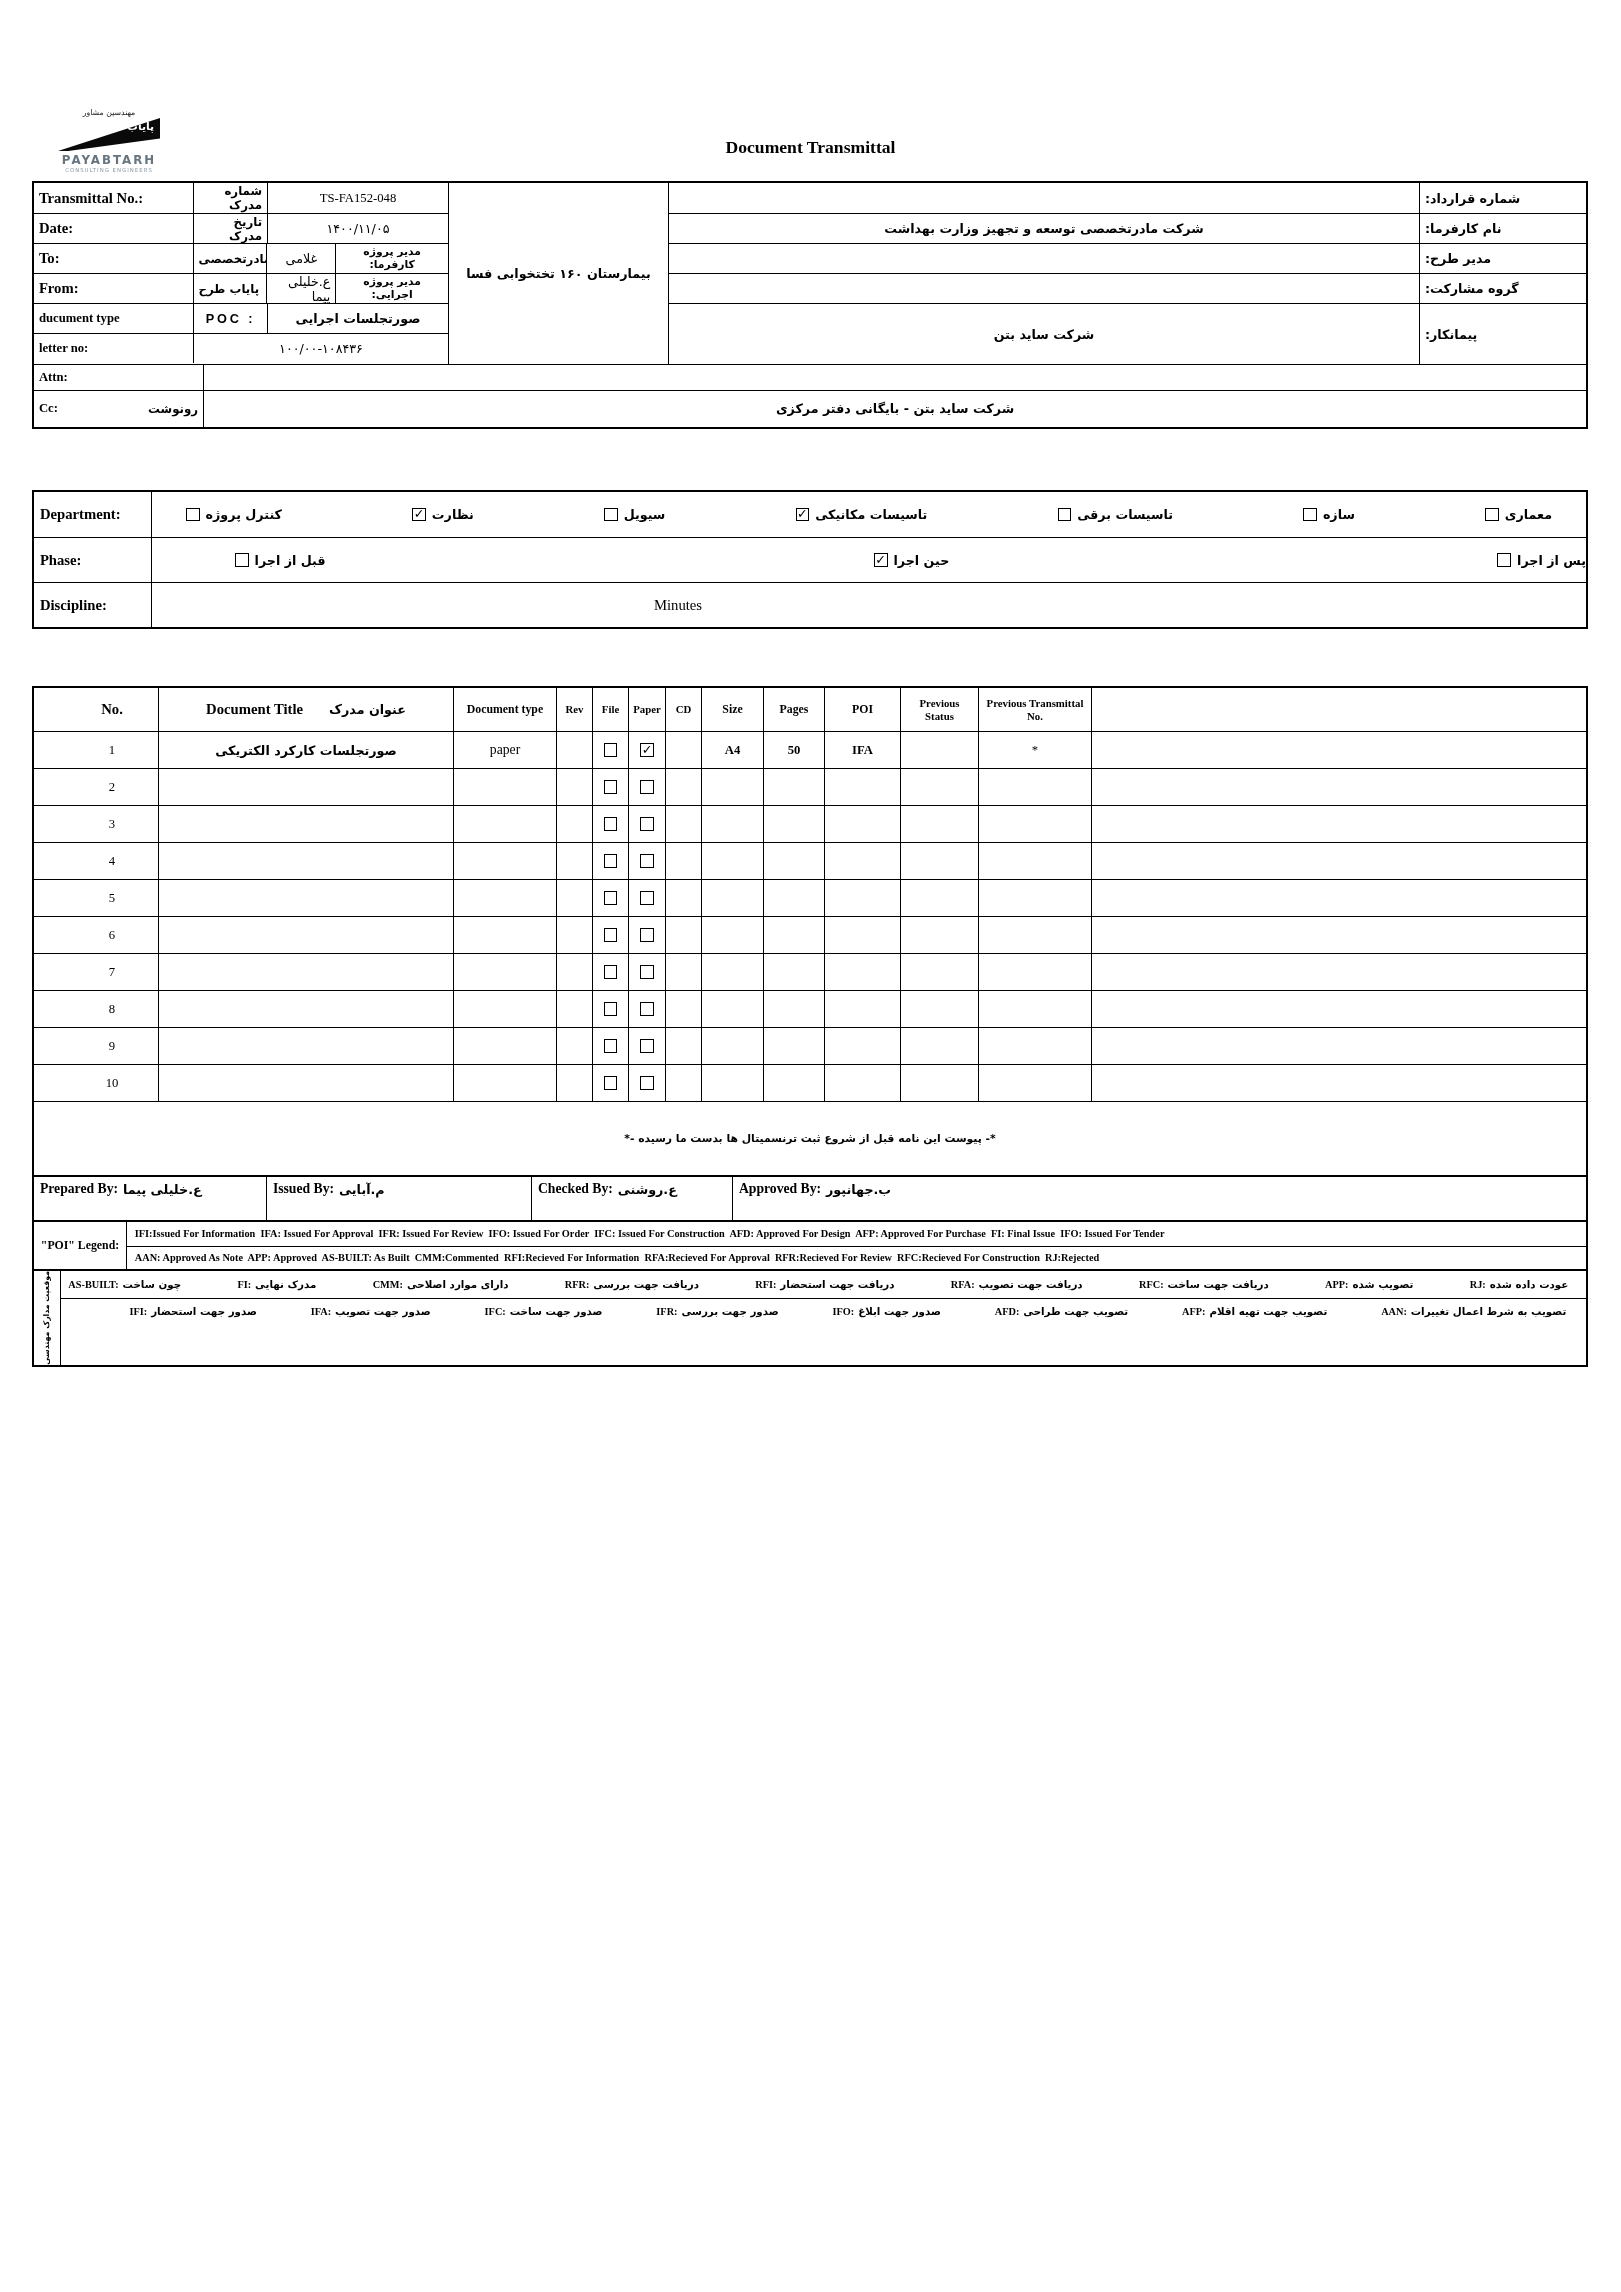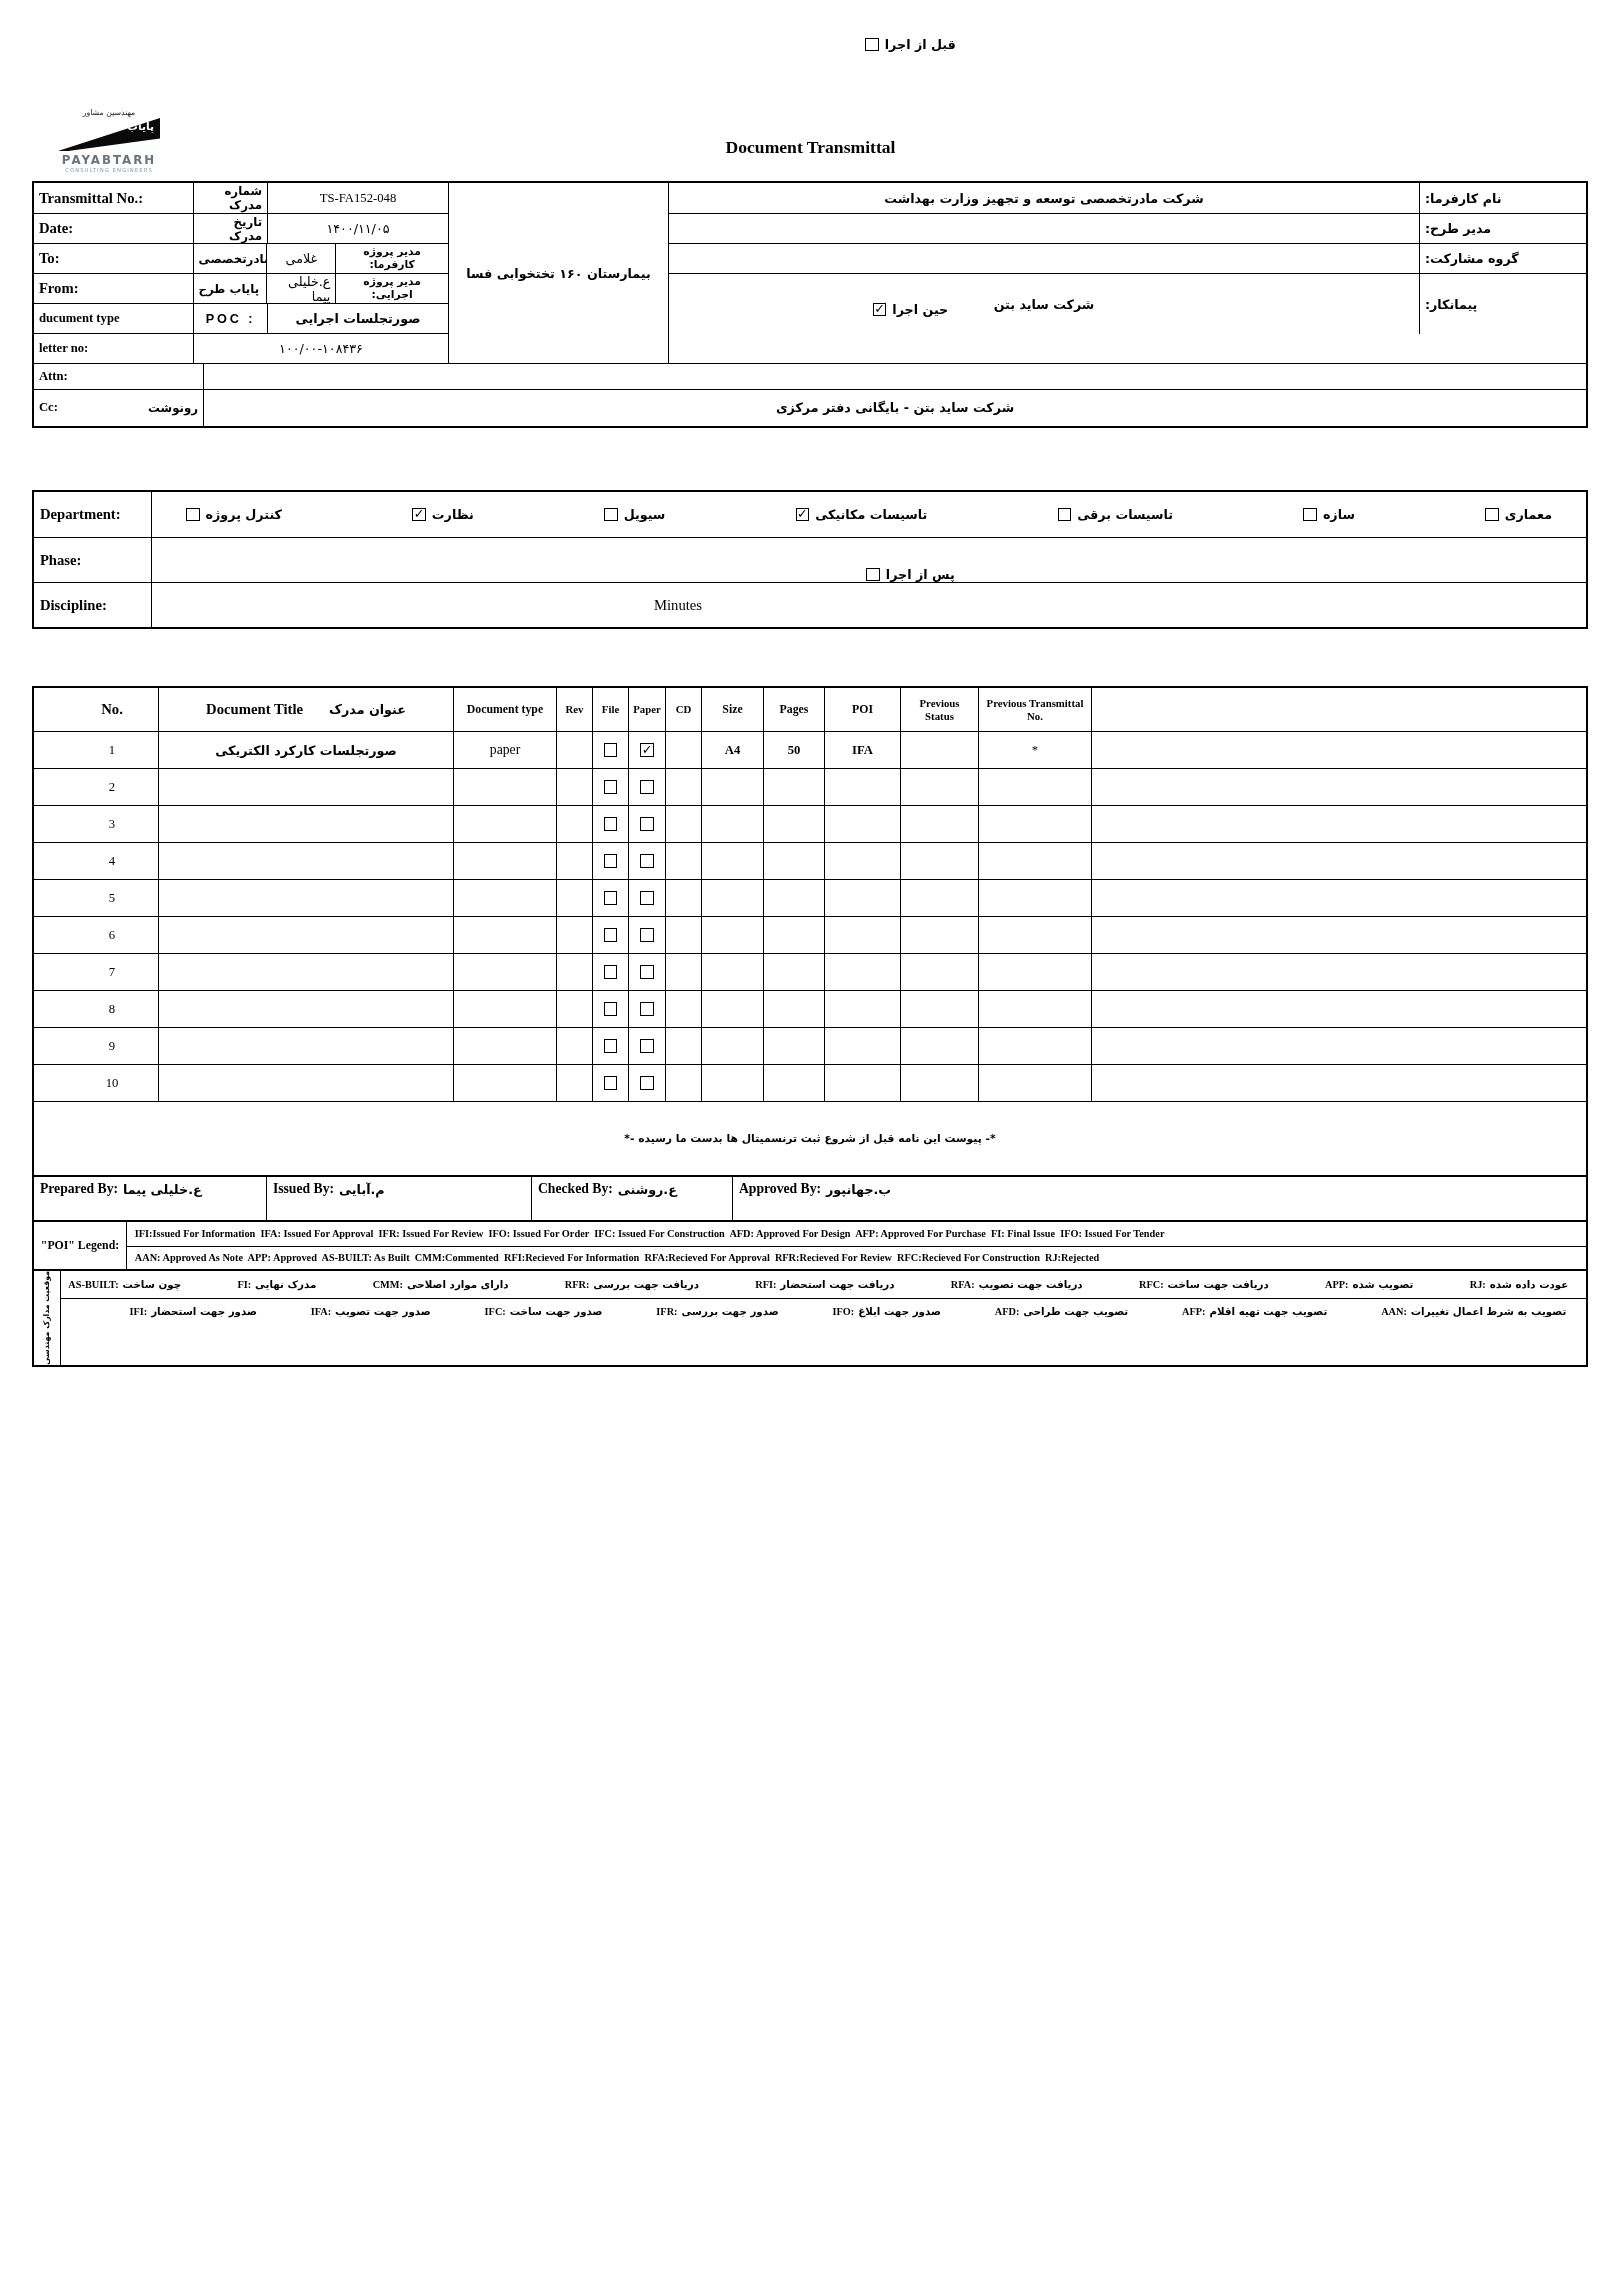--- a/index.html
+++ b/index.html
@@ -56,21 +56,21 @@
   .attn-row { height:25.5px; } .cc-row { height:37px; }
   .poc { justify-content:center; font-family:Liberation Sans, sans-serif; font-weight:bold; letter-spacing:2.9px; font-size:12.7px; }
 
   
   .t2 { position:absolute; left:32px; top:490px; width:1556px; }
   .t2 .row { height:45px; }
   .t2-label { width:118px; display:flex; align-items:center; padding-left:5.9px;
     font-family:"Liberation Serif","DejaVu Serif",serif; font-weight:bold; font-size:14.7px; border-right:1px solid #000; }
   .t2-content { flex:1; display:flex; align-items:center; }
   .dept { justify-content:space-between; padding:0 34px; }
-  .phase { justify-content:flex-end; gap:250px; padding-left:83px;flex-direction:column; }
+  .phase { justify-content:space-between; gap:250px; padding-left:83px; }
   .disc { justify-content:center; padding-right:382px;
     font-family:"Liberation Serif","DejaVu Serif",serif; font-size:14.7px; }
   .cb-item { display:flex; align-items:center; gap:5.9px; }
   .cb-label { direction:rtl; font-size:12.7px; font-weight:bold; }
   .cb { width:13.7px; height:13.7px; border:1px solid #000; display:inline-flex;
     align-items:center; justify-content:center; background:#fff; flex:none; }
   .cb.checked::before { content:"✓"; font-size:12.7px; line-height:1; }
 
   
   .t3wrap { position:absolute; left:32px; top:686px; width:1556px; }
@@ -171,20 +171,24 @@
         <div class="cell val fa-b cc-center flex1">صورتجلسات اجرایی</div>
       </div>
       <div class="row">
         <div class="cell en-label w162" style="font-size:12.7px">letter no:</div>
         <div class="cell val flex1">۱۰۰/۰۰-۱۰۸۴۳۶</div>
       </div>
     </div>
     <div class="t1-mid">بیمارستان ۱۶۰ تختخوابی فسا</div>
     <div class="t1-right">
       <div class="row">
+        <div class="cell r-val"></div>
+        <div class="cell r-label">شماره قرارداد:</div>
+      </div>
+      <div class="row">
         <div class="cell r-val">شرکت مادرتخصصی توسعه و تجهیز وزارت بهداشت</div>
         <div class="cell r-label">نام کارفرما:</div>
       </div>
       <div class="row">
         <div class="cell r-val"></div>
         <div class="cell r-label">مدیر طرح:</div>
       </div>
       <div class="row">
         <div class="cell r-val"></div>
         <div class="cell r-label">گروه مشارکت:</div>

